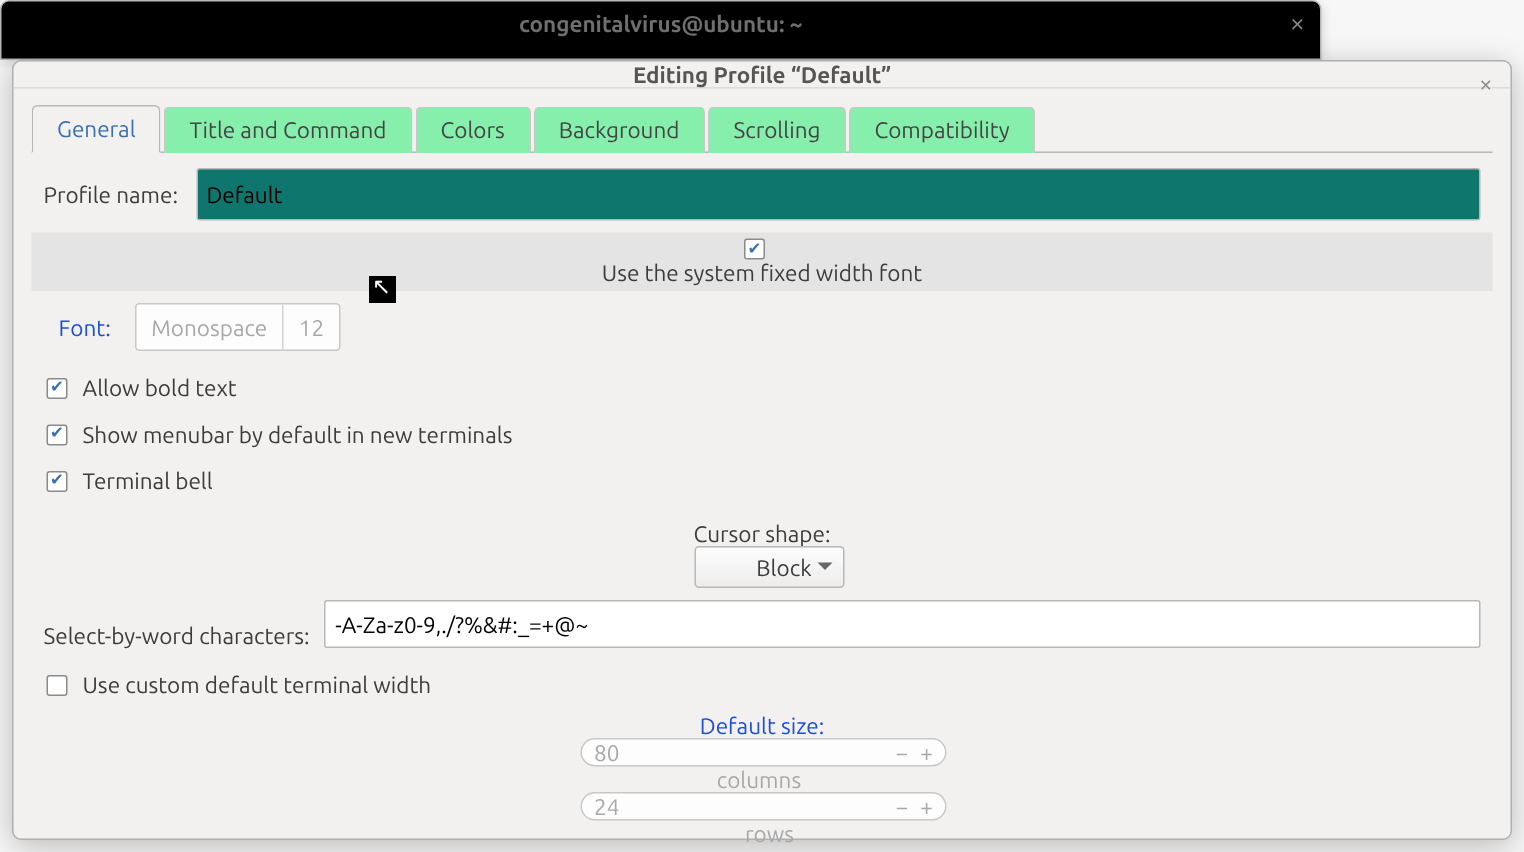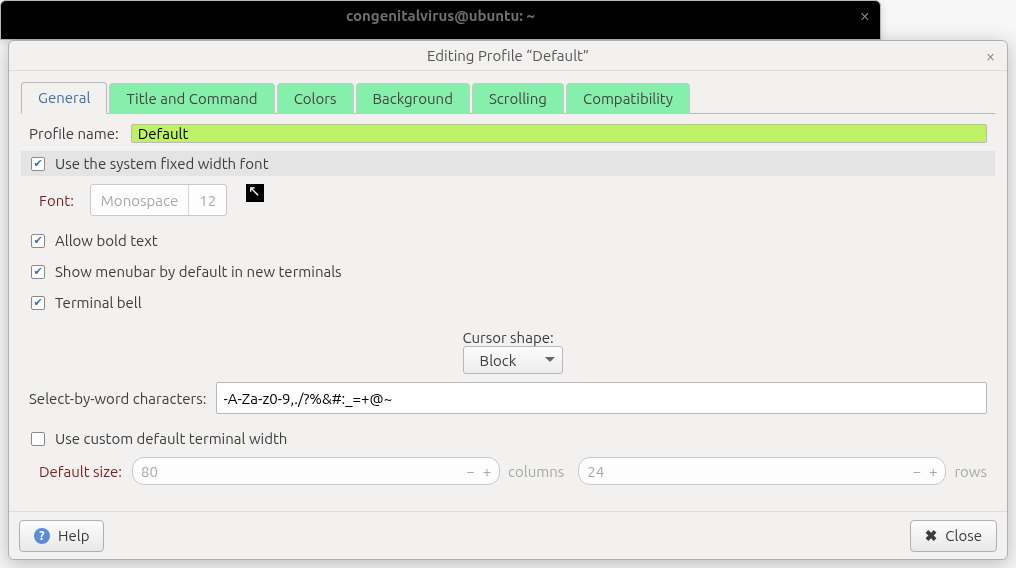--- a/index.html
+++ b/index.html
@@ -8,56 +8,56 @@
   
   .back-window { position: absolute; left: 0; top: 0; right: 135px; height: 40px; background: #000000; border: 1px solid #b8b8b8; border-radius: 6px 6px 0 0; box-shadow: 0 2px 8px rgba(0,0,0,0.15); }
   .back-titlebar { height: 28px; display: flex; align-items: center; justify-content: center; position: relative; }
   .back-title { color: #6f6f6f; font-weight: bold; font-size: 15px; }
   .back-close { position: absolute; right: 10px; top: 4px; color: #888; font-size: 18px; cursor: default; }
   .back-menubar { height: 10px; padding: 0 12px; font-size: 14px; color: #444; display:flex; gap:18px; overflow:hidden;}
 
   
   .dialog { position: absolute; left: 8px; right: 8px; top: 40px; bottom: 8px; background: #f2f1f0; border: 1px solid #b0b0b0; border-radius: 6px; box-shadow: 0 4px 20px rgba(0,0,0,0.25); display: flex; flex-direction: column; }
   .dlg-titlebar { height: 30px; display: flex; align-items: center; justify-content: center; position: relative; border-bottom: 1px solid #dcdcdc;}
-  .dlg-title { font-weight: normal; color: #555; font-size: 15px; }
+  .dlg-title { font-weight: bold; color: #555; font-size: 15px; }
   .dlg-close { position: absolute; right: 12px; top: 6px; color: #888; font-size: 16px; cursor: pointer; }
 
   .dlg-body { flex: 1; padding: 10px 12px 0 12px; display: flex; flex-direction: column; }
 
   
   .tabstrip { display: flex; align-items: flex-end; border-bottom: 1px solid #b8b8b8; }
   .tab { padding: 6px 16px 7px 16px; border: 1px solid #c8c8c8; border-bottom: none; background: #86efac; margin-right: 2px; border-radius: 4px 4px 0 0; cursor: pointer; position: relative; top: 1px; color:#444;}
   .tab.active { background: #f2f1f0; border-color: #b8b8b8; border-bottom: 1px solid #f2f1f0; color: #3a6fb0; font-weight: normal; }
 
   .tabcontent { padding: 10px 8px 8px 8px; flex: 1; }
 
   .row { display: flex; align-items: center; margin-bottom: 8px; }
   .row label.txt { margin-right: 12px; }
-  .row input[type="text"] { flex: 1; height: 19px; border: 1px solid #b8b8b8; background: #bef264; padding: 0 6px; border-radius: 2px; font-size: 15px; }
+  .row input[type="text"] { flex: 1; height: 35px; border: 1px solid #b8b8b8; background: #0f766e; padding: 0 6px; border-radius: 2px; font-size: 15px; }
 
   .chk-row { display: flex; align-items: center; padding: 4px 2px; }
-  .chk-row.highlight { background: #e4e4e4; margin: 0 -8px; padding-left: 10px; padding-right: 10px; }
+  .chk-row.highlight { background: #e4e4e4; margin: 0 -8px; padding-left: 10px; padding-right: 10px; flex-direction: column; }
   .chk { width: 14px; height: 14px; border: 1px solid #8a8a8a; background: #fff; border-radius: 2px; margin-right: 10px; display: inline-flex; align-items: center; justify-content: center; font-size: 11px; color: #3a6fb0; line-height: 1; flex-shrink:0;}
   .chk.checked::after { content: "✔"; }
 
   .font-row { display: flex; align-items: center; margin: 8px 0 12px 10px; }
-  .disabled-label { color: #7f1d1d; margin-right: 16px; }
+  .disabled-label { color: #1d4ed8; margin-right: 16px; }
   .font-btn { display: inline-flex; align-items: stretch; border: 1px solid #c8c8c8; border-radius: 3px; background: #fdfdfd; height: 32px; overflow: hidden; }
   .font-btn span { display: flex; align-items: center; padding: 0 10px; color: #a8a8a8; text-align: right; }
   .font-btn .sep { border-left: 1px solid #d4d4d4; }
 
   .cursor-row { display: flex; align-items: center; margin: 8px 0; flex-direction: column; }
   .select-wrap { position: relative; display: inline-block; margin-left: 10px; }
-  .select-btn { height: 28px; min-width: 100px; border: 1px solid #b8b8b8; background: linear-gradient(#fdfdfd,#ececec); border-radius: 3px; padding: 0 40px 0 10px; text-align: center; cursor: pointer; font-size:15px; color:#3c3c3c;}
+  .select-btn { height: 28px; min-width: 100px; border: 1px solid #b8b8b8; background: linear-gradient(#fdfdfd,#ececec); border-radius: 3px; padding: 0 21px 0 10px; text-align: right; cursor: pointer; font-size:15px; color:#3c3c3c;}
   .select-wrap::after { content: ""; position: absolute; right: 8px; top: 11px; border: 5px solid transparent; border-top-color: #666; pointer-events:none;}
 
-  .swc-row { display: flex; align-items: center; margin: 6px 0; }
+  .swc-row { display: flex; align-items: flex-end; margin: 6px 0; }
   .swc-row input { flex: 1; margin-left: 10px; height: 32px; border: 1px solid #b8b8b8; background: #fff; padding: 0 6px; border-radius: 2px; font-size: 15px; }
 
-  .defsize-row { display: flex; align-items: center; margin: 6px 0 0 10px; }
+  .defsize-row { display: flex; align-items: center; margin: 6px 0 0 10px; flex-direction: column; }
   .defsize-row .disabled-label { margin-right: 10px; }
   .spin { flex: 1; display: flex; align-items: center; height: 28px; border: 1px solid #c8c8c8; background: #fdfdfd; border-radius: 12px; padding: 0 0 0 8px; margin-right: 8px; }
   .spin input { flex: 1; border: none; background: transparent; font-size: 15px; color: #a8a8a8; outline:none;}
   .spin .btns { display: flex; align-items: center; padding: 0 8px; color: #a8a8a8; gap: 8px; }
   .unit { color: #a8a8a8; margin-right: 14px; }
 
   .dlg-footer { height: 48px; border-top: 1px solid #dcdcdc; display: flex; align-items: center; padding: 0 10px; background:#f2f1f0; border-radius:0 0 6px 6px;}
   .btn { height: 32px; border: 1px solid #b0b0b0; background: linear-gradient(#fdfdfd,#e8e8e8); border-radius: 4px; padding: 0 14px; display: inline-flex; align-items: center; gap: 8px; cursor: pointer; font-size:15px; color:#3c3c3c;}
   .help-icon { width:16px; height:16px; border-radius:50%; background:#5b8dd6; color:#fff; display:inline-flex; align-items:center; justify-content:center; font-size:12px; font-weight:bold;}
   .x-icon { font-weight:bold; }

